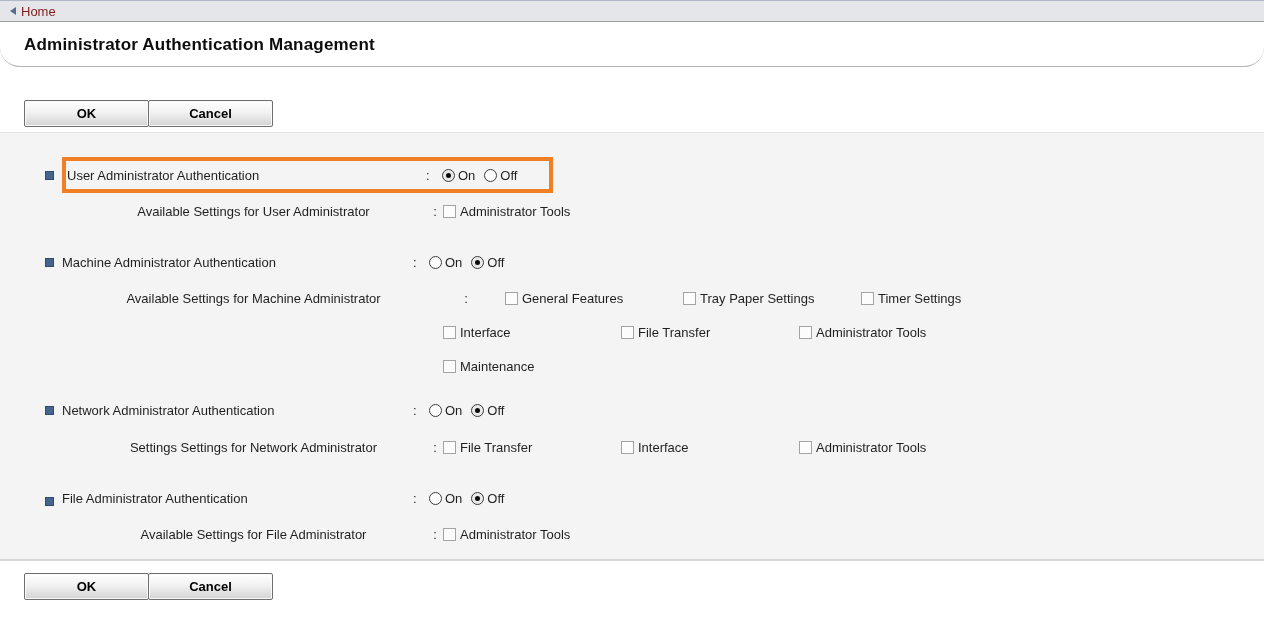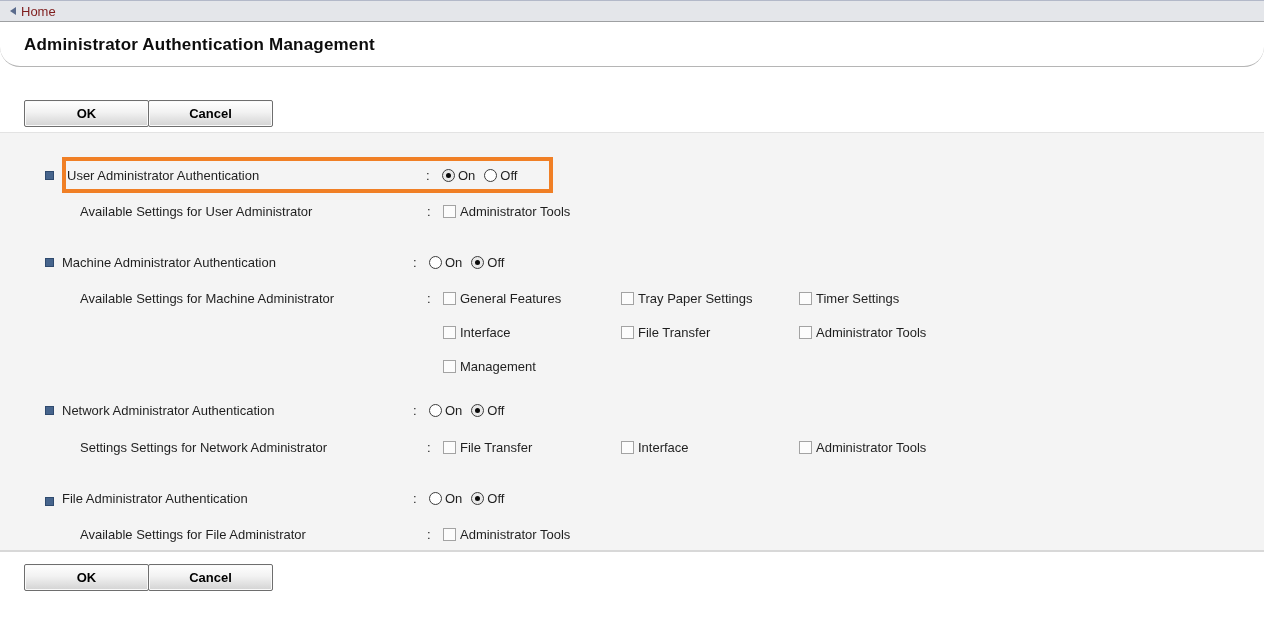--- a/index.html
+++ b/index.html
@@ -60,30 +60,30 @@
     display:inline-block; vertical-align:top;
   }
   .btn + .btn { margin-left:-1px; }
 
   
   .form-panel {
     margin-top:5px;
     background:#F4F4F4;
     border-top:1px solid #E3E3E3;
     border-bottom:2px solid #D8D8D8;
-    padding:24px 0 6px 0;
+    padding:24px 0 15px 0;
   }
 
   .row {
     display:flex; align-items:center;
     padding-left:45px;
     font-size:13px; color:#1f1f1f;
     min-height:20px;
   }
-  .row.indent { padding-left:80px; }
+  .row.indent { padding-left:80px;text-align:center; }
   .row.cont { padding-left:443px; }
 
   .bullet {
     width:9px; height:9px;
     background:#46648C;
     border:1px solid #2F4A6E;
     margin-right:8px;
     flex:0 0 auto;
   }
   .row-label { width:359px; flex:0 0 auto; }
@@ -126,21 +126,21 @@
     width:13px; height:13px;
     border:1px solid #A3A3A3;
     background:#FCFCFC;
     margin-right:4px; flex:0 0 auto;
     cursor:pointer;
   }
 
   
   .mt-avail-user { margin-top:8px; }
   .mt-machine { margin-top:31px; }
-  .mt-avail-machine { margin-top:16px; }
+  .mt-avail-machine { margin-top:16px;gap:31px; }
   .mt-cont { margin-top:14px; }
   .mt-network { margin-top:24px; }
   .mt-avail-network { margin-top:17px; }
   .mt-file { margin-top:29px;align-items:flex-end; }
   .mt-avail-file { margin-top:18px; }
 </style>
 </head>
 <body>
 
 <div class="home-bar">
@@ -231,21 +231,21 @@
         <span class="checkbox"></span>
         <span>Administrator Tools</span>
       </span>
     </span>
   </div>
 
   <div class="row cont mt-cont">
     <span class="controls">
       <span class="check-item last">
         <span class="checkbox"></span>
-        <span>Management</span>
+        <span>Maintenance</span>
       </span>
     </span>
   </div>
 
   <div class="row mt-network">
     <span class="bullet"></span>
     <span class="row-label" style="width:351px;">Network Administrator Authentication</span>
     <span class="colon">:</span>
     <span class="controls radio-group">
       <span class="radio"></span>

